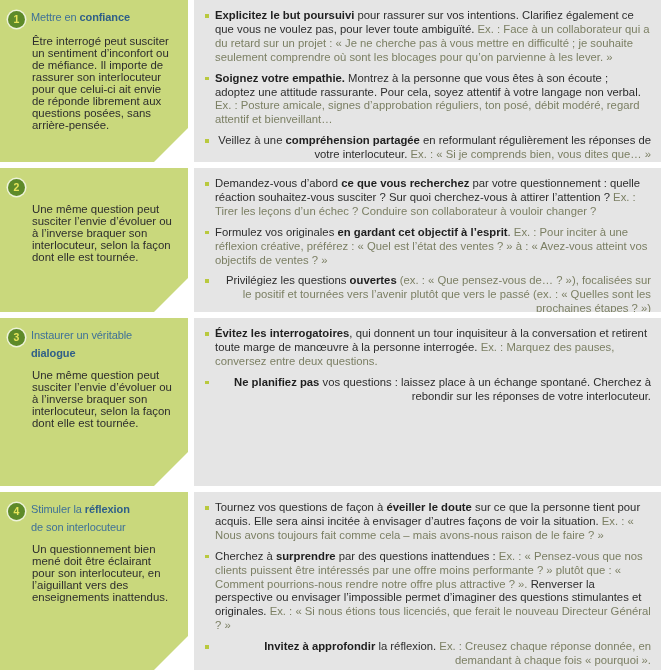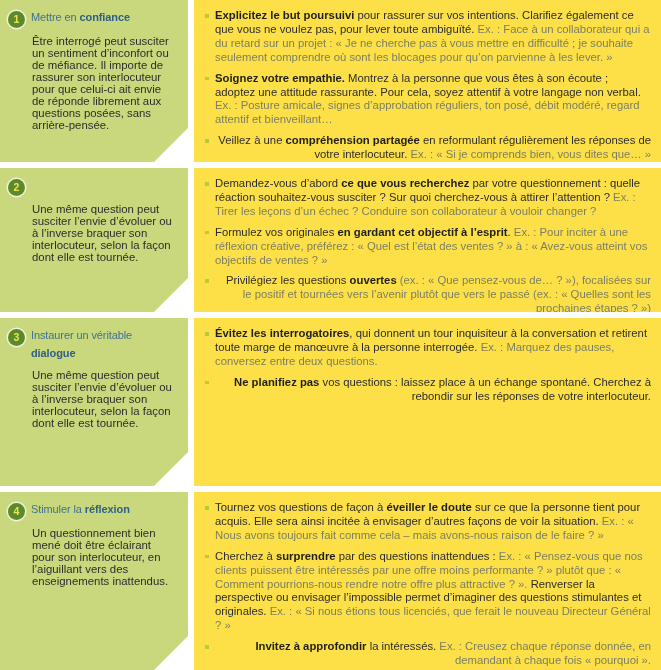--- a/index.html
+++ b/index.html
@@ -93,21 +93,21 @@
     margin: 7px 0 0 24px;
     color: #2d2d2d;
     font-size: 11.4px;
     line-height: 12px;
     max-width: 152px;
   }
 
   
   .right-panel {
     flex: 1 1 auto;
-    background: #fde047;
+    background: #e5e5e5;
     margin-left: 6px;
     padding: 9px 10px 8px 10px;
     overflow: hidden;
   }
 
   ul.bullets {
     list-style: none;
     margin: 0;
     padding: 0;
   }
@@ -187,26 +187,26 @@
         <li><b>Évitez les interrogatoires</b><span>, qui donnent un tour inquisiteur à la conversation et retirent toute marge de manœuvre à la personne interrogée. </span><span class="ex">Ex. : Marquez des pauses, conversez entre deux questions.</span></li>
         <li><b>Ne planifiez pas</b><span> vos questions : laissez place à un échange spontané. Cherchez à rebondir sur les réponses de votre interlocuteur.</span></li>
       </ul>
     </div>
   </div>
 
   <div class="section" data-idx="3">
     <div class="left-panel">
       <div class="head-row">
         <div class="badge">4</div>
-        <div class="sec-title"><span>Stimuler la </span><b>réflexion</b><br></div>
+        <div class="sec-title"><span>Stimuler la </span><b>réflexion</b><br><span>de son interlocuteur</span></div>
       </div>
       <div class="sec-desc">Un questionnement bien mené doit être éclairant pour son interlocuteur, en l’aiguillant vers des enseignements inattendus.</div>
     </div>
     <div class="right-panel">
       <ul class="bullets">
         <li><span>Tournez vos questions de façon à </span><b>éveiller le doute</b><span> sur ce que la personne tient pour acquis. Elle sera ainsi incitée à envisager d’autres façons de voir la situation. </span><span class="ex">Ex. : « Nous avons toujours fait comme cela – mais avons-nous raison de le faire ? »</span></li>
         <li><span>Cherchez à </span><b>surprendre</b><span> par des questions inattendues : </span><span class="ex">Ex. : « Pensez-vous que nos clients puissent être intéressés par une offre moins performante ? » plutôt que : « Comment pourrions-nous rendre notre offre plus attractive ? ». </span><span>Renverser la perspective ou envisager l’impossible permet d’imaginer des questions stimulantes et originales. </span><span class="ex">Ex. : « Si nous étions tous licenciés, que ferait le nouveau Directeur Général ? »</span></li>
-        <li><b>Invitez à approfondir</b><span> la intéressés. </span><span class="ex">Ex. : Creusez chaque réponse donnée, en demandant à chaque fois « pourquoi ».</span></li>
+        <li><b>Invitez à approfondir</b><span> la réflexion. </span><span class="ex">Ex. : Creusez chaque réponse donnée, en demandant à chaque fois « pourquoi ».</span></li>
       </ul>
     </div>
   </div>
 
 </div>
 
 </body></html>

